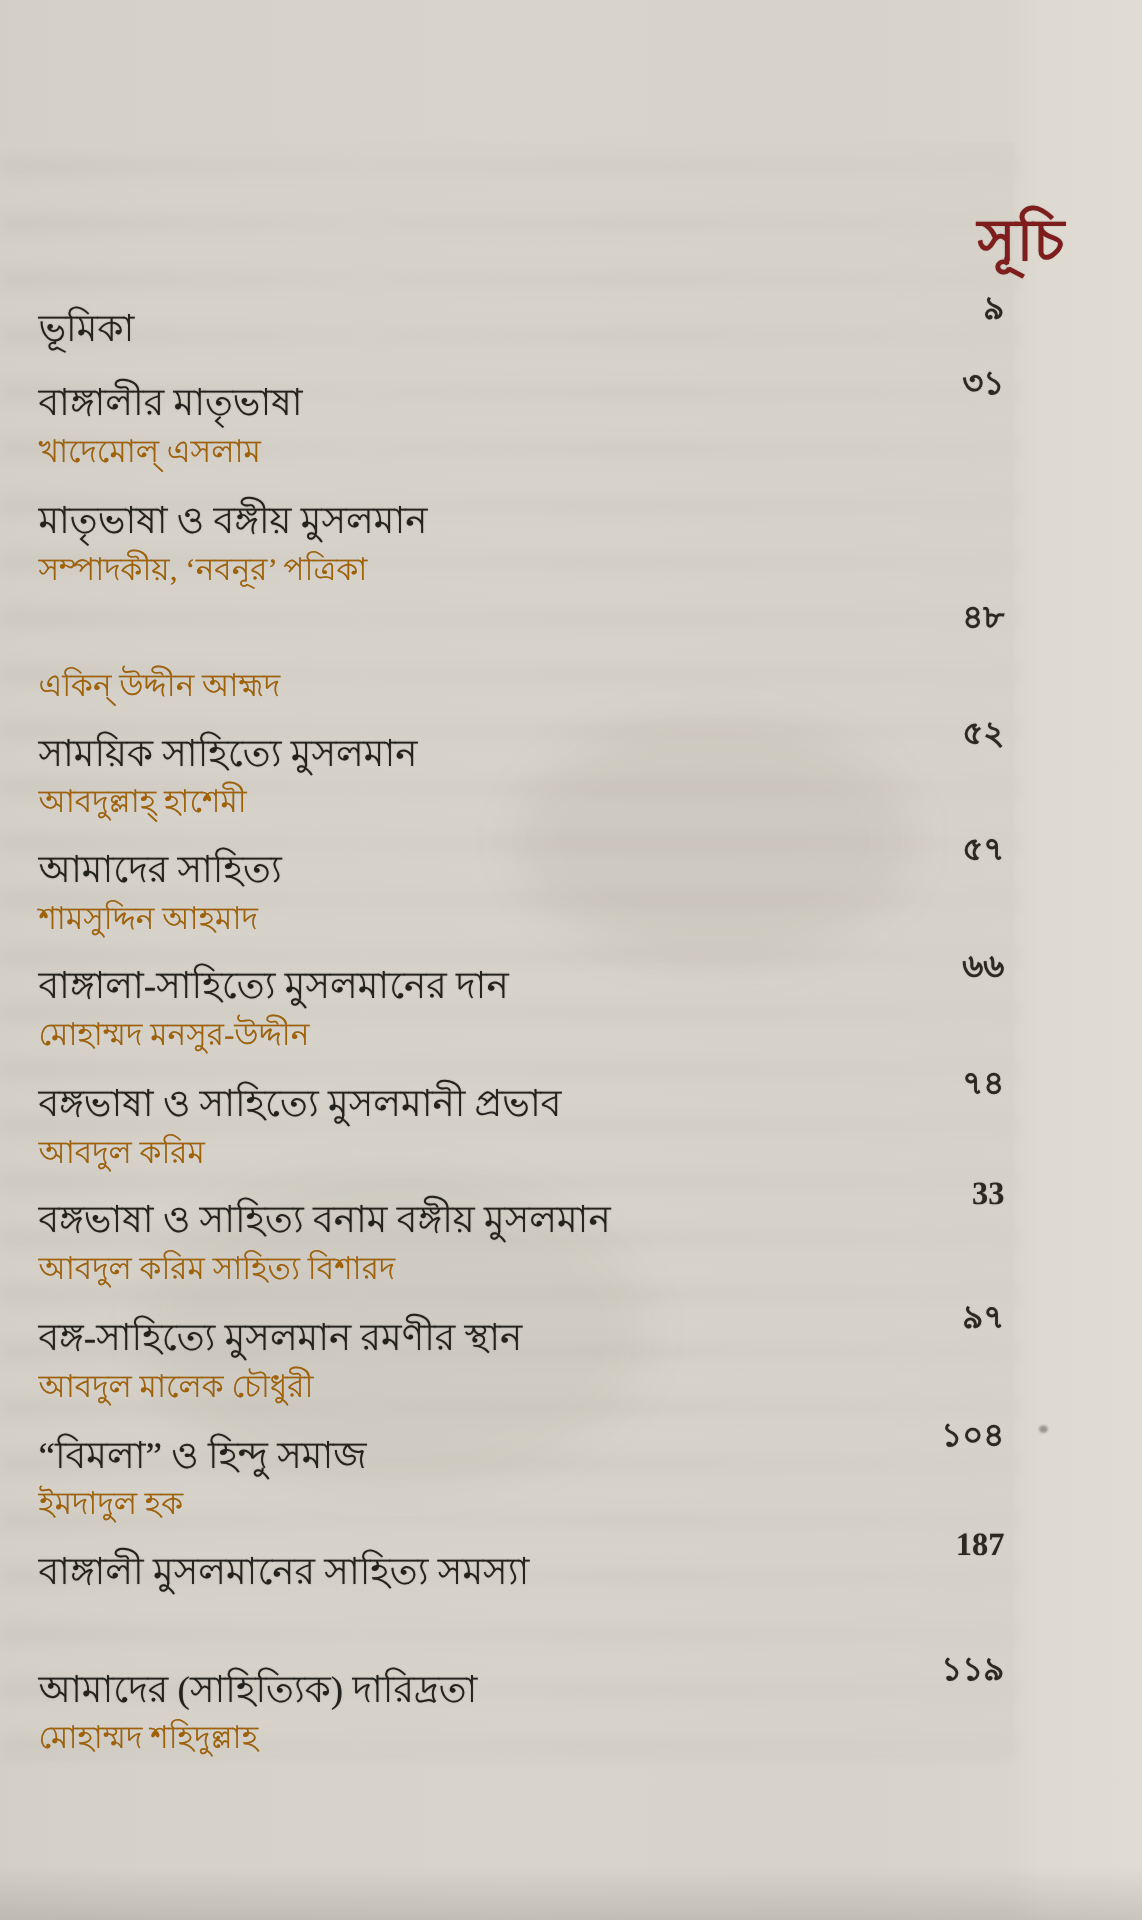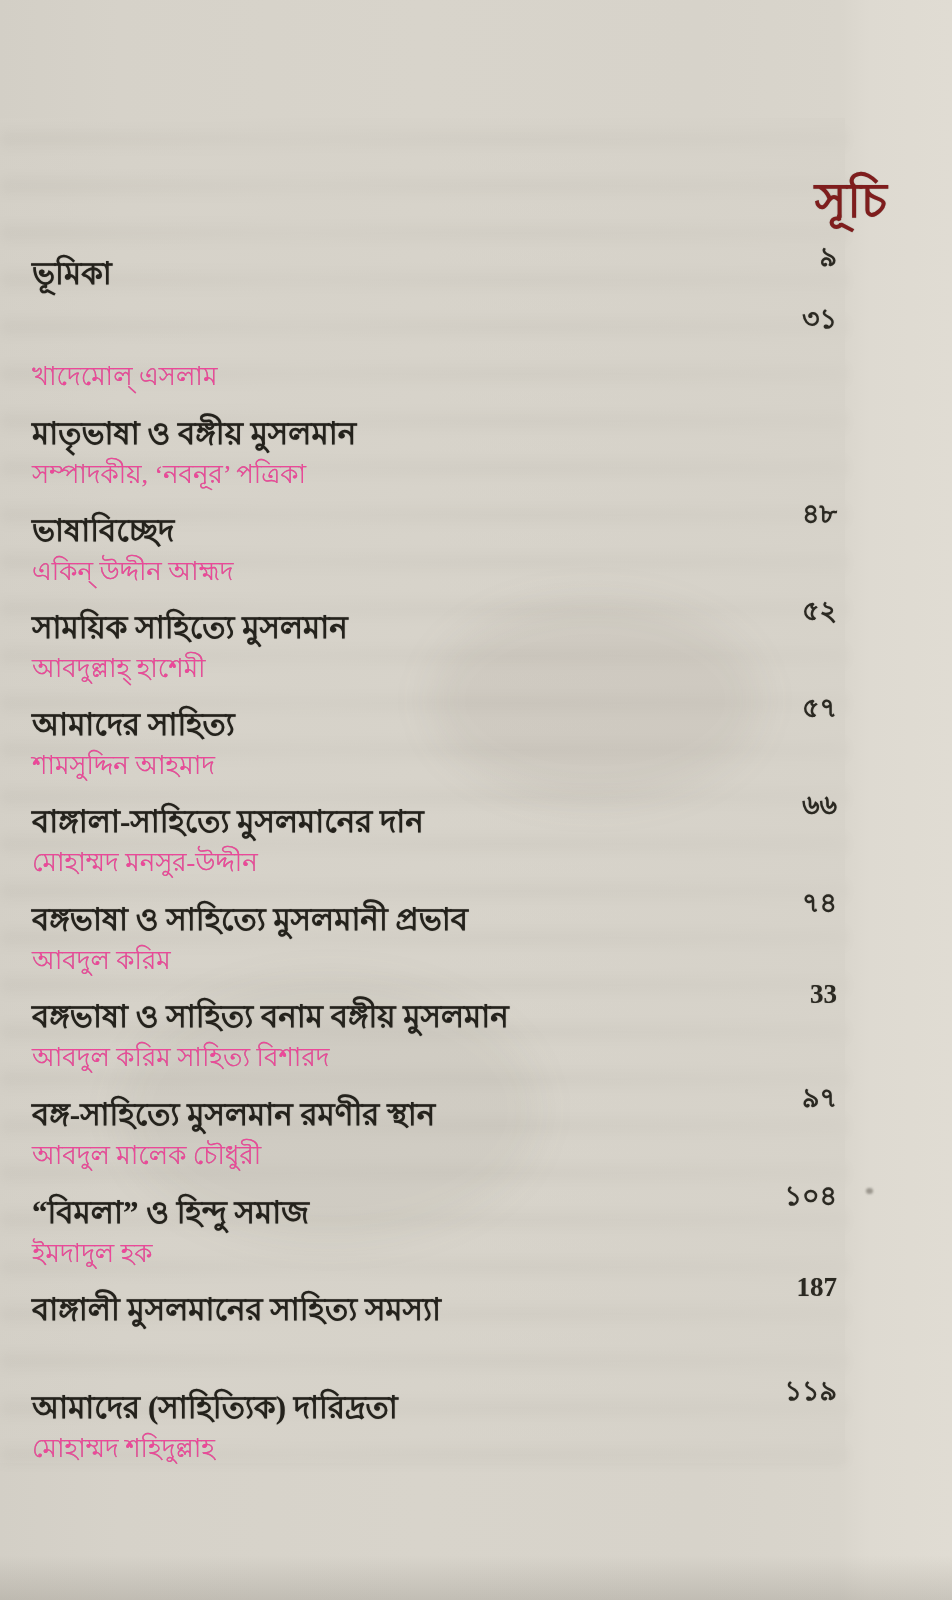--- a/index.html
+++ b/index.html
@@ -45,55 +45,55 @@
     margin-left:40px;
   }
   .entry{position:absolute;left:32px;width:880px;height:96px;color:#28261f;}
   .num{
     position:absolute;right:75px;top:0;width:160px;text-align:right;
     font-size:27px;font-weight:600;color:#2b2922;
     text-shadow:0 0 1px rgba(40,38,30,.35);
   }
   .etitle{
     position:absolute;left:0;top:13px;max-width:700px;white-space:nowrap;
-    font-size:31px;font-weight:700;color:#24221c;
+    font-size:31px;font-weight:400;color:#24221c;
     text-shadow:0 0 1px rgba(36,34,28,.45);
   }
   .eauthor{
     position:absolute;left:0;top:58px;max-width:700px;white-space:nowrap;
-    font-size:26px;font-weight:400;color:#ec4899;
+    font-size:26px;font-weight:400;color:#a16207;
     text-shadow:0 0 .5px rgba(50,48,40,.3);
   }
 </style>
 </head>
 <body>
 
 <div class="ghost"></div>
 <div class="ghost-mask"></div>
 <div class="blob blob1"></div>
 <div class="blob blob2"></div>
 <div class="speck"></div>
 
 <h1 class="page-title">সূচি</h1>
 <div id="entries">
     <div class="entry" style="top: 236px;">
       <div class="num">৯</div>
       <div class="etitle">ভূমিকা</div>
     </div>
     <div class="entry" style="top: 298px;">
       <div class="num">৩১</div>
+      <div class="etitle">বাঙ্গালীর মাতৃভাষা</div>
       <div class="eauthor">খাদেমোল্ এসলাম</div>
     </div>
     <div class="entry" style="top: 396px;">
       <div class="etitle">মাতৃভাষা ও বঙ্গীয় মুসলমান</div>
       <div class="eauthor">সম্পাদকীয়, ‘নবনূর’ পত্রিকা</div>
     </div>
     <div class="entry" style="top: 493px;">
       <div class="num">৪৮</div>
-      <div class="etitle">ভাষাবিচ্ছেদ</div>
       <div class="eauthor">একিন্ উদ্দীন আহ্মদ</div>
     </div>
     <div class="entry" style="top: 590px;">
       <div class="num">৫২</div>
       <div class="etitle">সাময়িক সাহিত্যে মুসলমান</div>
       <div class="eauthor">আবদুল্লাহ্ হাশেমী</div>
     </div>
     <div class="entry" style="top: 687px;">
       <div class="num">৫৭</div>
       <div class="etitle">আমাদের সাহিত্য</div>

